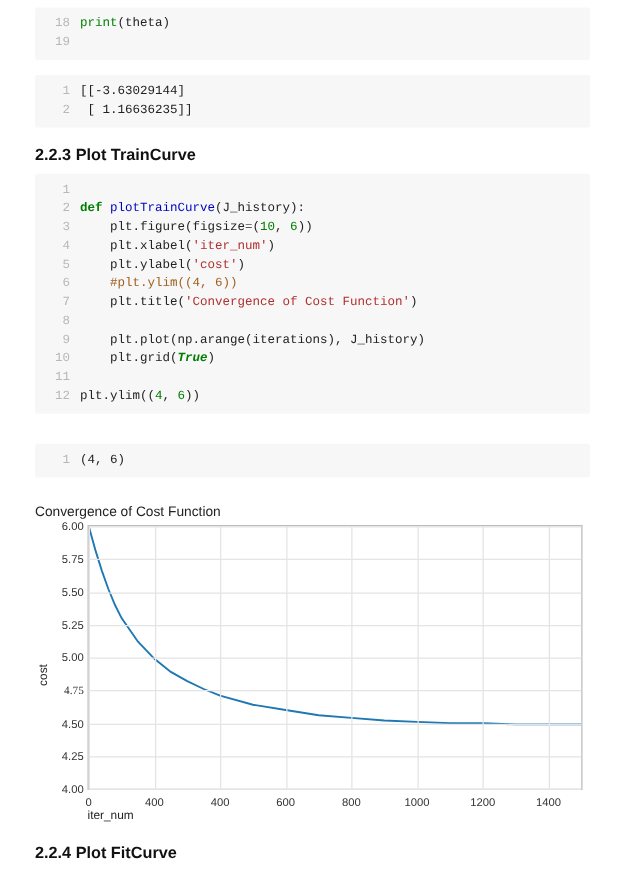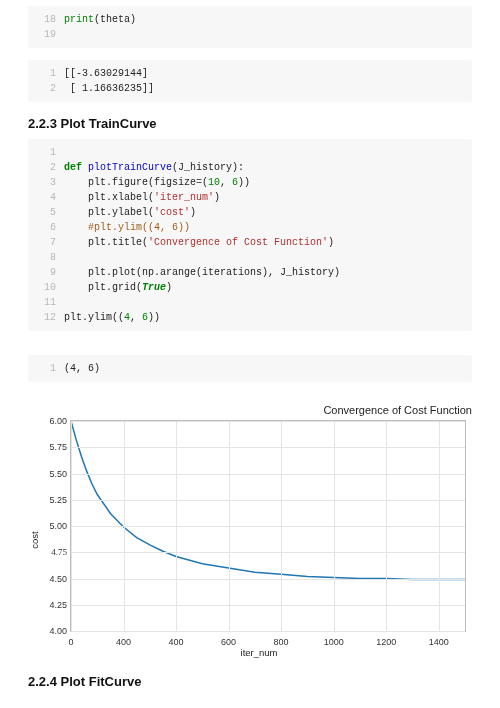--- a/index.html
+++ b/index.html
@@ -48,21 +48,21 @@
   .tok-num { color: #008000; }
   .tok-bool { color: #008000; font-weight: 600; font-style: italic; }
   .tok-plain { color: #222; }
   .tok-op { color: #555; }
   .tok-warn { color: #a06020; }
 
   .chart-wrap {
     margin: 22px 0 12px 0;
   }
   .chart-title {
-    text-align: right;
+    text-align: left;
     font-size: 11px;
     color: #222;
     margin-bottom: 4px;
   }
   .chart-frame {
     position: relative;
     height: 240px;
     margin-left: 42px;
     margin-right: 6px;
   }
@@ -100,21 +100,20 @@
     top: 50%;
     transform: translate(-4px,-50%) rotate(-90deg);
     transform-origin: center;
     font-size: 9.5px;
     color: #222;
   }
   .xlabel {
     position: absolute;
     left: 0; right: 18px;
     bottom: 2px;
-    text-align: center;
     font-size: 9.5px;
     color: #222;
   }
   svg.curve {
     position: absolute;
     left: 0; top: 0;
     width: 100%; height: 100%;
   }
   svg.curve path {
     fill: none;

